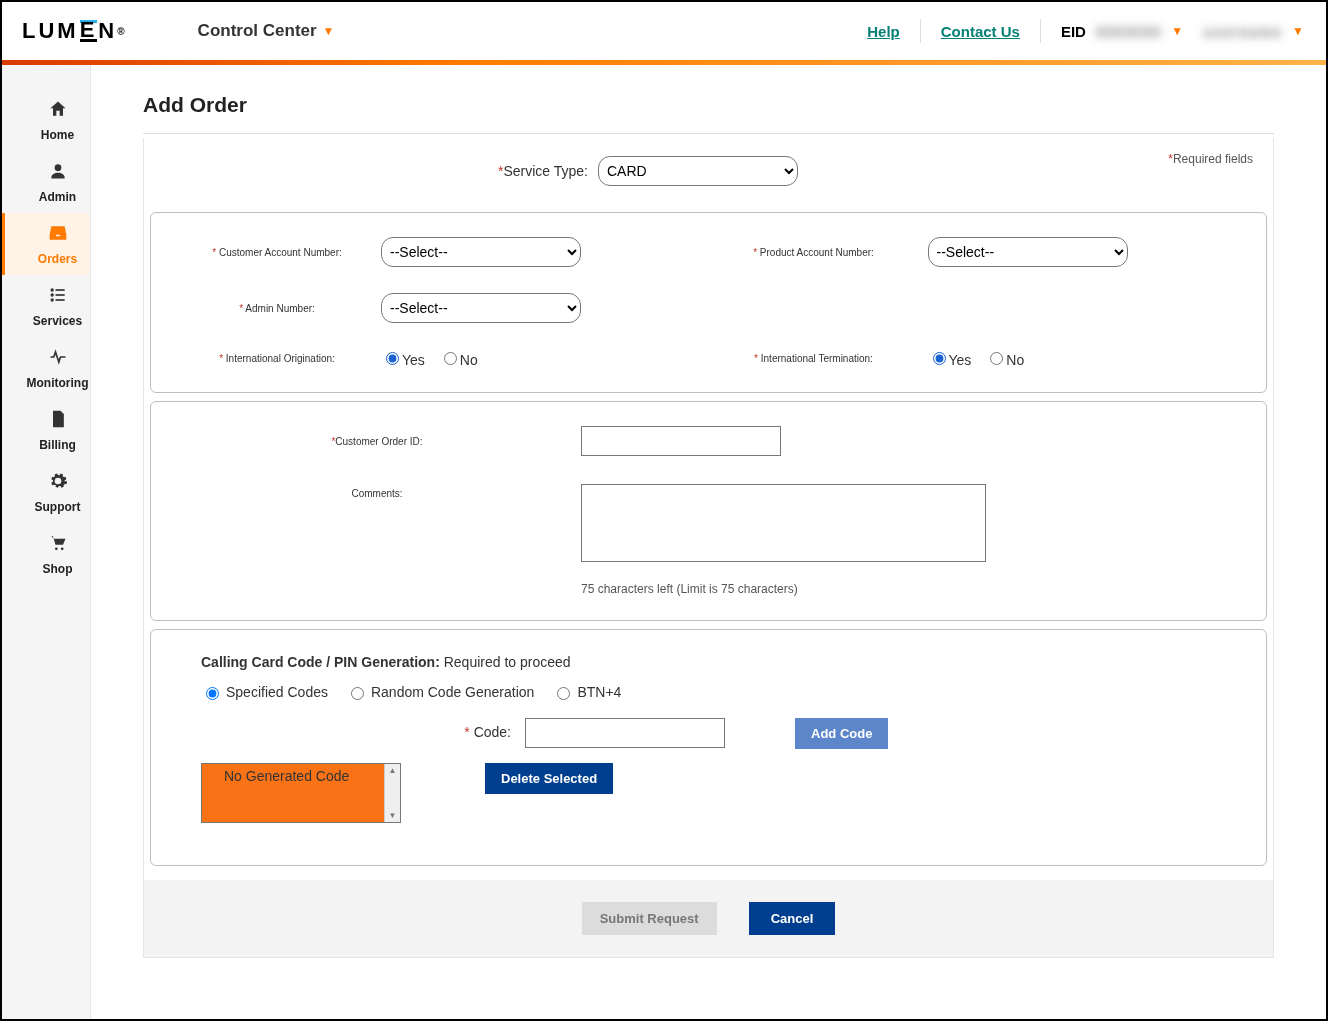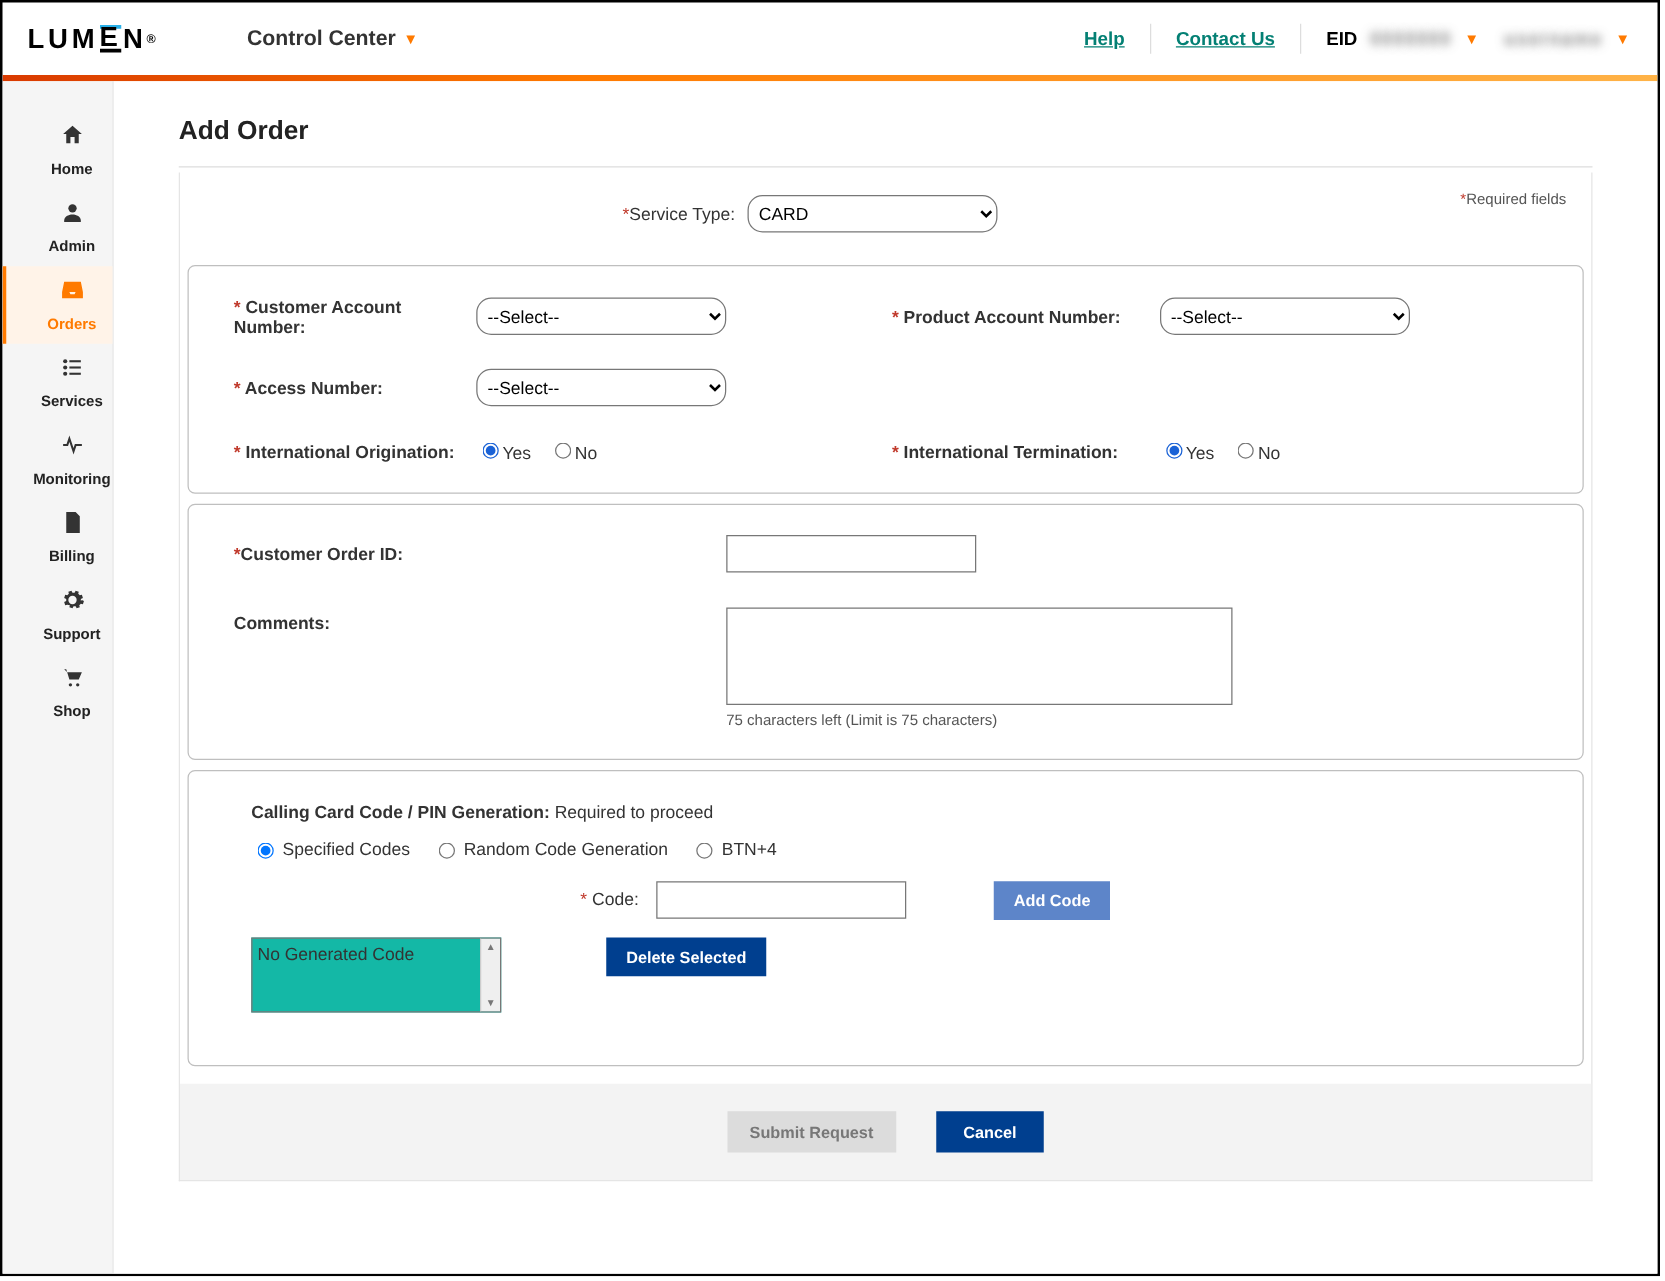--- a/index.html
+++ b/index.html
@@ -48,38 +48,38 @@
   .req-note{position:absolute;right:20px;top:14px;font-size:12px;color:#555;}
   .req-note .req-star{font-size:12px;}
   select.sel,input.txt,textarea.ta{border:1px solid #777;font-size:14px;font-family:inherit;box-sizing:border-box;background:#fff;}
   select.sel{height:30px;width:200px;padding:2px 4px;border-radius:12px;}
   input.txt{height:30px;width:200px;padding:4px 6px;}
   textarea.ta{width:405px;height:78px;padding:6px;resize:none;}
   
   .panel{border:1px solid var(--grey-border);border-radius:6px;margin:8px 6px 0 6px;padding:24px 36px 24px 36px;box-sizing:border-box;}
   .grid2{display:grid;grid-template-columns:1fr 1fr;row-gap:26px;column-gap:10px;}
   .fld{display:flex;align-items:center;}
-  .fld .flbl{width:180px;text-align:left;padding-right:14px;font-size:14px;font-weight:bold;}
+  .fld .flbl{width:180px;text-align:center;padding-right:14px;font-size:10px;}
   .radio-grp{display:flex;gap:14px;align-items:center;font-size:14px;}
   .radio-grp input{accent-color:#1a62d6;}
   
   .panel2 .fld .flbl{width:380px;}
-  .hint{font-size:12px;color:#555;margin-top:0;margin-left:0;}
+  .hint{font-size:12px;color:#555;margin-top:16px;margin-left:0;}
   
   .panel3-head{font-size:14px;margin-bottom:14px;}
   .panel3-head .bold{font-weight:bold;}
   .pin-radios{display:flex;gap:18px;font-size:14px;align-items:center;margin-bottom:18px;}
   .pin-radios label{display:flex;align-items:center;gap:4px;}
   .row3{display:flex;align-items:flex-start;margin-bottom:14px;}
   .row3 .flbl3{width:310px;text-align:right;padding-right:14px;font-size:14px;padding-top:6px;}
   .btn{border:none;color:#fff;font-size:13px;font-weight:bold;padding:8px 16px;cursor:pointer;font-family:inherit;}
   .btn.addcode{background:var(--blue-light);}
   .btn.delete{background:var(--blue-dark);}
   .btn.addcode,.btn.delete{min-width:80px;}
-  .codes-box{width:200px;height:60px;border:1px solid #777;background:#14b8a6;font-size:14px;padding:4px 4px;box-sizing:border-box;position:relative;color:#333;}
+  .codes-box{width:200px;height:60px;border:1px solid #777;background:#f97316;font-size:14px;padding:4px 22px;box-sizing:border-box;position:relative;color:#333;}
   .codes-box .sb{position:absolute;right:0;top:0;width:16px;height:100%;background:#efefef;border-left:1px solid #ccc;display:flex;flex-direction:column;justify-content:space-between;align-items:center;font-size:8px;color:#777;padding:2px 0;box-sizing:border-box;}
   .btn-gap{width:70px;}
   
   .footer{background:#f3f3f3;padding:22px 0;display:flex;justify-content:center;gap:32px;margin-top:14px;}
   .btn.submit{background:#dcdcdc;color:#777;cursor:not-allowed;padding:9px 18px;}
   .btn.cancel{background:var(--blue-dark);padding:9px 22px;}
   .fld .sel{width:200px;}
   .col-right .flbl{width:200px;}
   .fld.col-right{justify-content:flex-start;}
   .fld .radio-grp{margin-left:0;}
@@ -215,21 +215,21 @@
           <div class="grid2">
             <div class="fld">
               <div class="flbl"><span class="req-star">* </span><span>Customer Account Number:</span></div>
               <select class="sel"><option>--Select--</option></select>
             </div>
             <div class="fld col-right">
               <div class="flbl" style="width:200px;"><span class="req-star">* </span><span>Product Account Number:</span></div>
               <select class="sel"><option>--Select--</option></select>
             </div>
             <div class="fld">
-              <div class="flbl"><span class="req-star">* </span><span>Access Number:</span></div>
+              <div class="flbl"><span class="req-star">* </span><span>Admin Number:</span></div>
               <select class="sel"><option>--Select--</option></select>
             </div>
             <div></div>
             <div class="fld">
               <div class="flbl"><span class="req-star">* </span><span>International Origination:</span></div>
               <div class="radio-grp">
                 <label><input type="radio" name="io" checked="" style=""><span>Yes</span></label>
                 <label><input type="radio" name="io" style=""><span>No</span></label>
               </div>
             </div>

